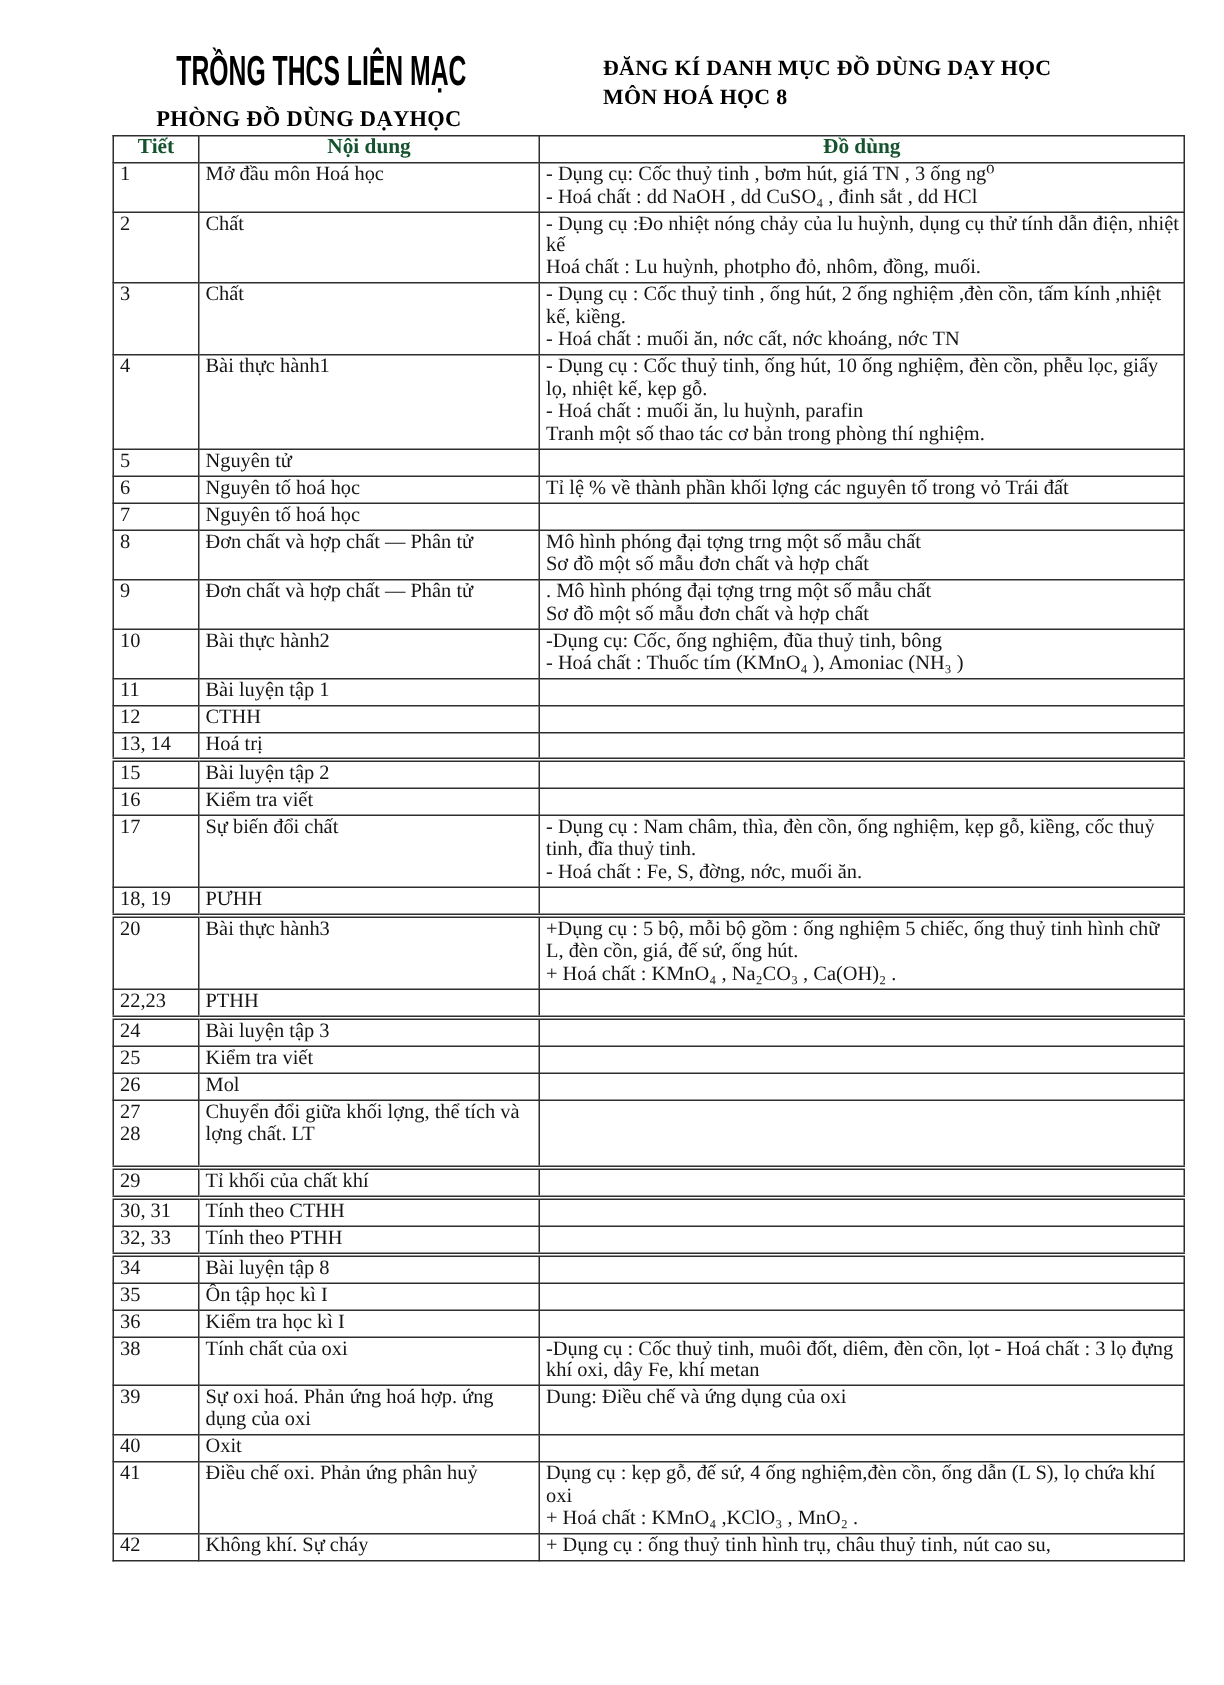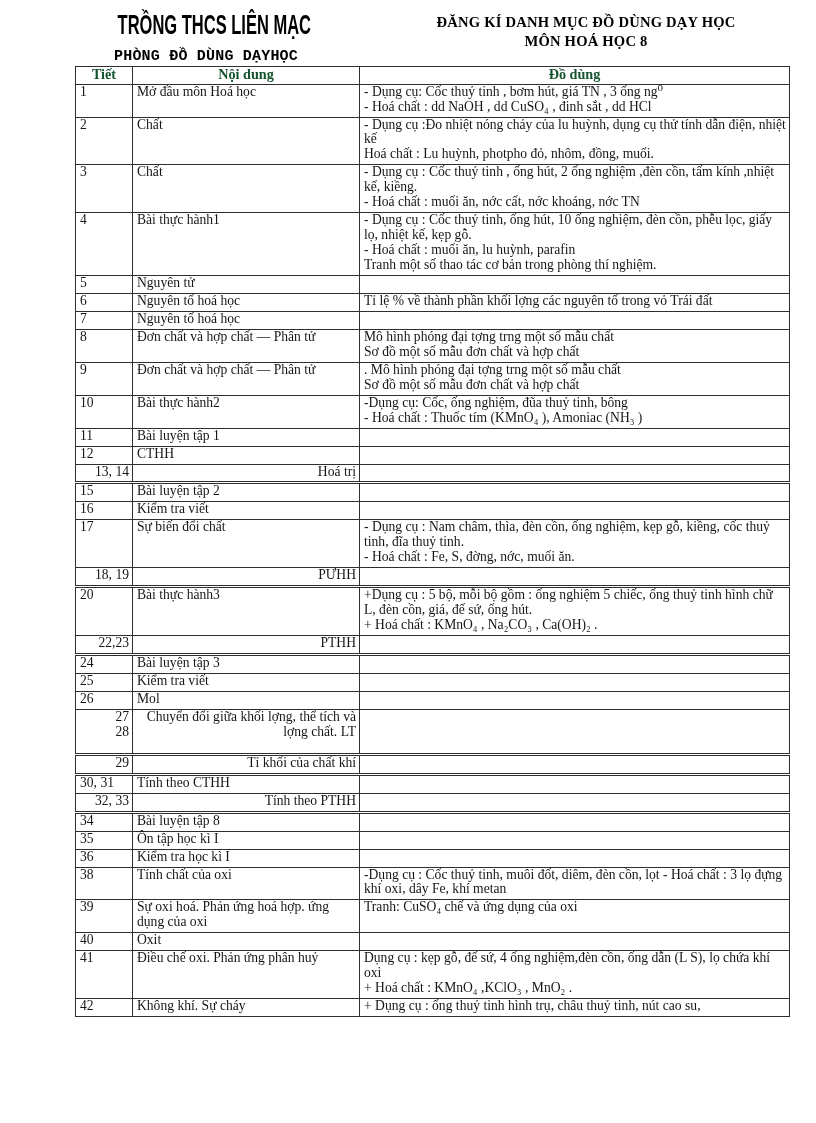--- a/index.html
+++ b/index.html
@@ -3,53 +3,53 @@
 <meta charset="utf-8">
 <style>
   html, body { margin:0; padding:0; }
   body {
     width:816px; height:1123px; background:#ffffff; overflow:hidden;
     font-family:"Liberation Serif","DejaVu Serif",serif; color:#151515;
     -webkit-font-smoothing:antialiased;
   }
   .page { position:relative; width:816px; height:1123px; overflow:hidden; background:#fff; }
 
-  .top { display:flex; align-items:flex-start; padding-top:10px; }
+  .top { display:flex; align-items:flex-start; padding-top:34px; }
   .school-block { width:268px; margin-left:72px; text-align:center; }
   .school-name {
     font-family:"Liberation Sans","DejaVu Sans",sans-serif;
     font-weight:900; font-size:25px; line-height:1;
     transform:scaleX(0.66) scaleY(1.12); transform-origin:center top;
     white-space:nowrap; letter-spacing:0px; color:#000;
   }
   .room-line {
     font-weight:700; font-size:15px; margin-top:13px; letter-spacing:0.2px;
-    white-space:nowrap; color:#000;font-family:Liberation Mono, monospace;
+    white-space:nowrap; color:#000;
   }
   .title-block {
-    margin-left:62px; width:368px; text-align:center;
+    margin-left:62px; width:368px; text-align:left;
     font-weight:700; font-size:14.6px; line-height:1.3; padding-top:3px; color:#000;
     letter-spacing:0.2px;
   }
 
   table.doc {
     margin-left:75px; margin-top:1px; width:715px;
     border-collapse:collapse; table-layout:fixed;
   }
   .doc th, .doc td {
     border:1px solid #2e2e2e; vertical-align:top;
     font-size:13.6px; line-height:1.1; padding:0px 3px 2px 4px;
   }
   .doc th {
     font-weight:700; text-align:center; font-size:14.2px; padding:0 0 1px 0; color:#14532d;
   }
   .c-tiet  { width:56px;  white-space:pre-line; }
   .c-noidung { width:226px; }
   .c-dodung div { min-height:14px; }
-  tr.gap-after > td { border-bottom:3px double #2e2e2e;text-align:right; }
+  tr.gap-after > td { border-bottom:3px double #2e2e2e; }
   tr.extra-space > td { padding-bottom:13px; }
 </style>
 </head>
 <body>
 
 <div class="page">
 
   <div class="top">
     <div class="school-block">
       <div class="school-name">TRỒNG THCS LIÊN MẠC</div>
@@ -250,21 +250,21 @@
           <td class="c-tiet">38</td>
           <td class="c-noidung">Tính chất của oxi</td>
           <td class="c-dodung">
             <div>-Dụng cụ : Cốc thuỷ tinh,  muôi đốt, diêm, đèn cồn, lọt - Hoá chất : 3 lọ đựng khí oxi, dây Fe, khí metan</div>
           </td>
         </tr>
         <tr>
           <td class="c-tiet">39</td>
           <td class="c-noidung">Sự oxi hoá. Phản ứng hoá hợp. ứng dụng của oxi</td>
           <td class="c-dodung">
-            <div>Tranh: CuSO₄ chế và ứng dụng của oxi</div>
+            <div>Dung: Điều chế và ứng dụng của oxi</div>
           </td>
         </tr>
         <tr>
           <td class="c-tiet">40</td>
           <td class="c-noidung">Oxit</td>
           <td class="c-dodung"></td>
         </tr>
         <tr>
           <td class="c-tiet">41</td>
           <td class="c-noidung">Điều chế oxi. Phản ứng phân huỷ</td>

